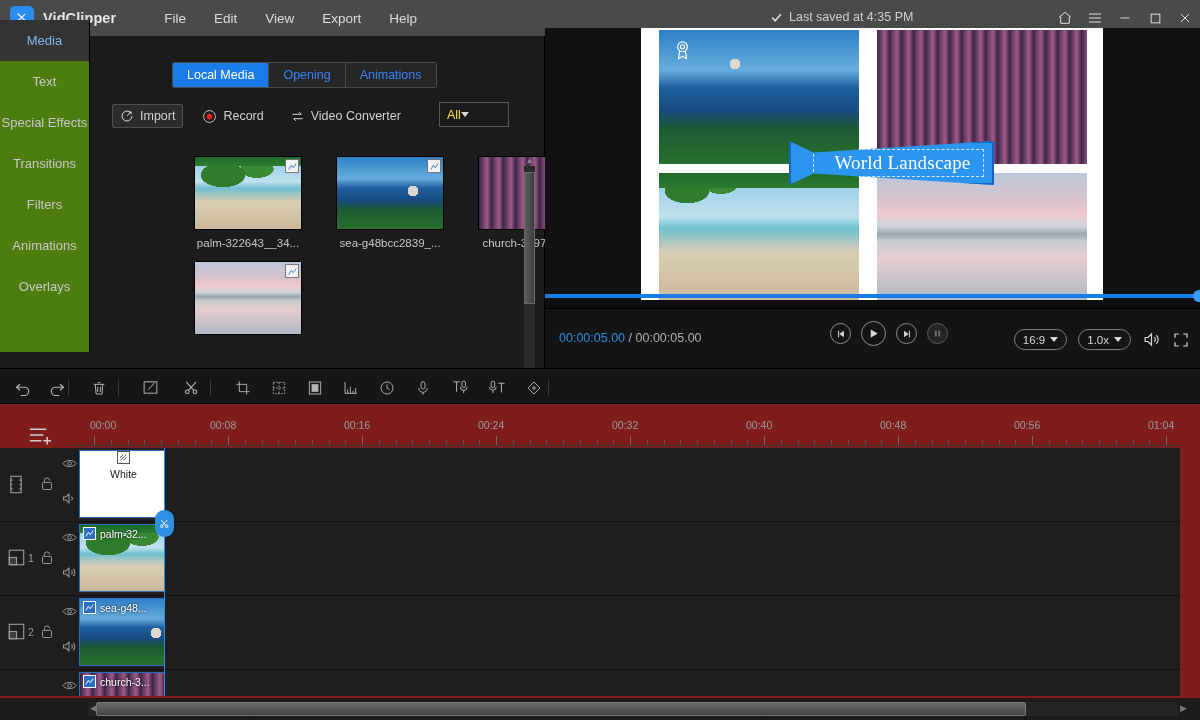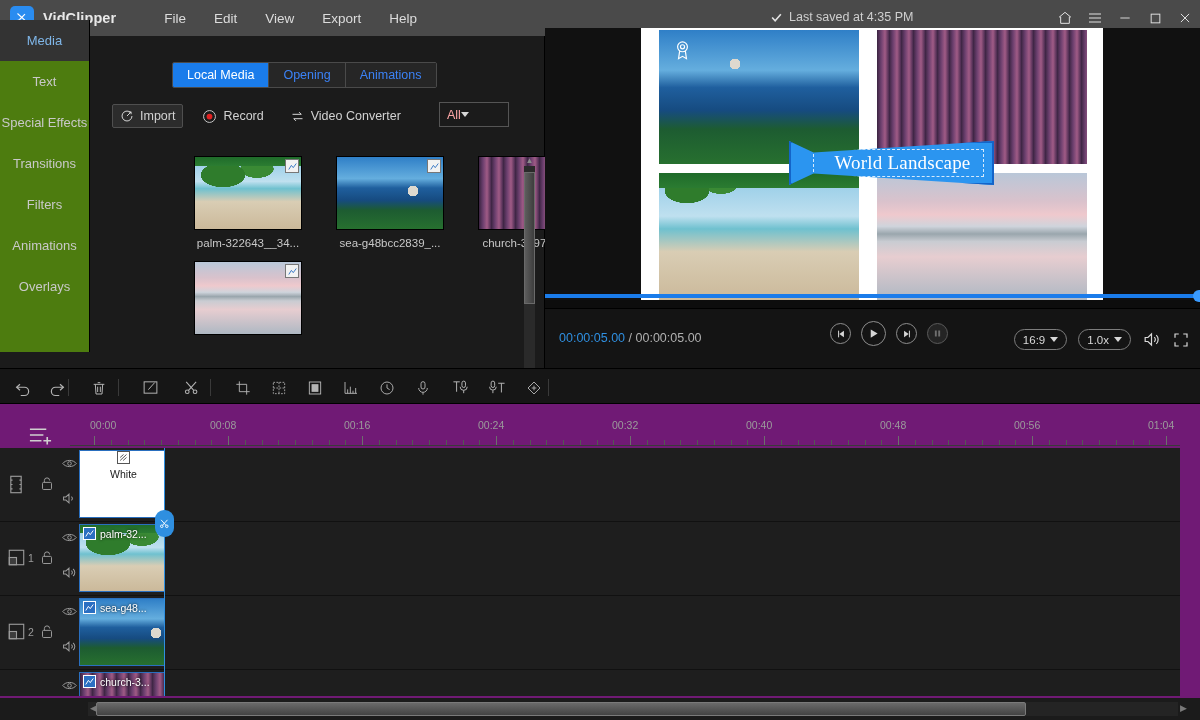--- a/index.html
+++ b/index.html
@@ -77,21 +77,21 @@
   .mp-btn {
     display: flex; align-items: center; gap: 6px;
     color: #d2d2d2; font-size: 12.5px; padding: 4px 7px; border-radius: 2px;
   }
   .mp-btn.bordered { border: 1px solid #4f4f4f; background: #2c2c2c; }
   .mp-btn + .mp-btn { margin-left: 12px; }
   .dropdown {
     position: absolute; right: 23px; top: 0;
     width: 70px; height: 25px; border: 1px solid #555;
     display: flex; align-items: center; 
-    padding: 0 7px; color: #fca5a5; font-size: 12.5px; background: #1b1b1b;
+    padding: 0 7px; color: #fde047; font-size: 12.5px; background: #1b1b1b;
   }
   .caret { border-left: 4px solid transparent; border-right: 4px solid transparent;
            border-top: 5px solid #d8d8d8; }
 
   .thumbs {
     position: absolute; left: 104px; top: 120px; width: 425px; height: 242px;
     overflow: hidden;
   }
   .thumb-row { display: flex; gap: 34px; margin-bottom: 12px; }
   .thumb { width: 108px; }
@@ -205,21 +205,21 @@
     position: absolute; left: 0; top: 368px; width: 1200px; height: 36px;
     background: #161616; border-top: 1px solid #000; border-bottom: 1px solid #000;
   }
   .tool {
     position: absolute; top: 8px; width: 21px; height: 21px;
     display: flex; align-items: center; justify-content: center; color: #b4b4b4;
   }
   .divider { position: absolute; top: 10px; width: 1px; height: 17px; background: #3a3a3a; }
 
   
-  .timeline { position: absolute; left: 0; top: 404px; width: 1200px; height: 316px; background: #701a75; }
+  .timeline { position: absolute; left: 0; top: 404px; width: 1200px; height: 316px; background: #7f1d1d; }
   .tl-addtrack {
     position: absolute; left: 28px; top: 20px; color: #cfcfcf;
   }
   .ruler {
     position: absolute; left: 70px; top: 14px; width: 1110px; height: 28px;
     border-bottom: 1px solid #3a3a3a;
   }
   .rtick { position: absolute; bottom: 0; width: 1px; background: #555; }
   .rtick.maj { height: 9px; background: #6d6d6d; }
   .rtick.min { height: 5px; }

